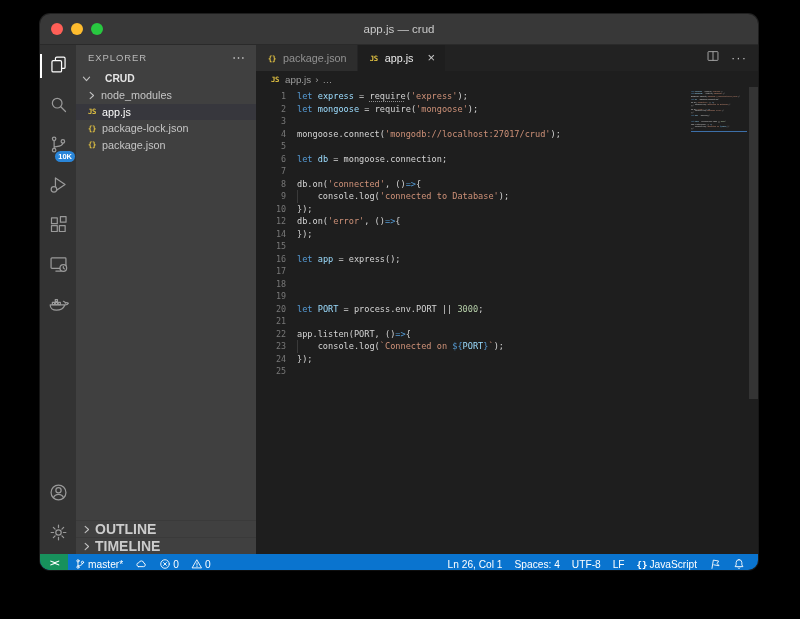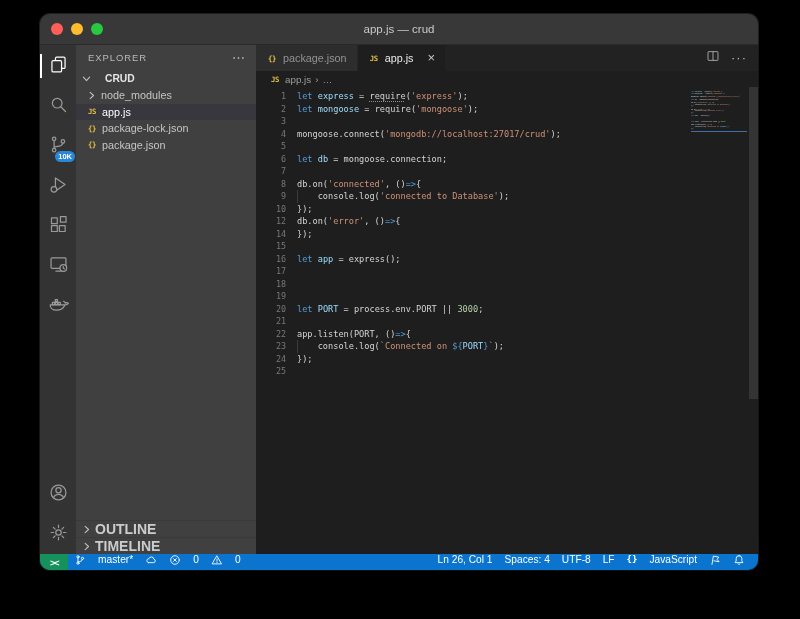--- a/index.html
+++ b/index.html
@@ -65,21 +65,21 @@
   .cursor{display:inline-block;width:1.3px;height:10.5px;background:#dcdcdc;vertical-align:-2px}
   .minimap{position:absolute;top:4px;right:11px;width:56px;height:230px;overflow:hidden;pointer-events:none}
   .minimap .mm-inner{font-family:"DejaVu Sans Mono",monospace;font-size:8px;line-height:7.9px;
                      transform:scale(.2);transform-origin:0 0;white-space:pre}
   .mm-cursorline{position:absolute;left:0;width:56px;top:40px;height:1.2px;background:#3d6fa8}
   .scrollbar{position:absolute;top:0;right:0;width:9px;height:312px;background:rgba(121,121,121,.25)}
   
   .statusbar{height:16px;background:var(--c-blue);display:flex;align-items:center;color:#fff;font-size:10.2px}
   .sb-remote{background:var(--c-green);height:100%;display:flex;align-items:center;padding:0 10px;
              font-weight:700;font-size:9.5px;letter-spacing:-1.5px}
-  .status-item{display:flex;align-items:flex-start;gap:12px;padding:0 6px;height:100%}
+  .status-item{display:flex;align-items:flex-end;gap:2px;padding:0 6px;height:100%}
   .status-item svg{width:12px;height:12px;stroke:#fff;fill:none;stroke-width:1.2;stroke-linecap:round;stroke-linejoin:round}
   .sb-left{display:flex;align-items:center;height:100%}
   .sb-right{margin-left:auto;display:flex;align-items:center;height:100%;padding-right:7px}
   .braces-glyph{font-family:"DejaVu Sans Mono",monospace;font-size:9px;font-weight:700}
 </style>
 </head>
 <body>
 
 <div class="window">
 

